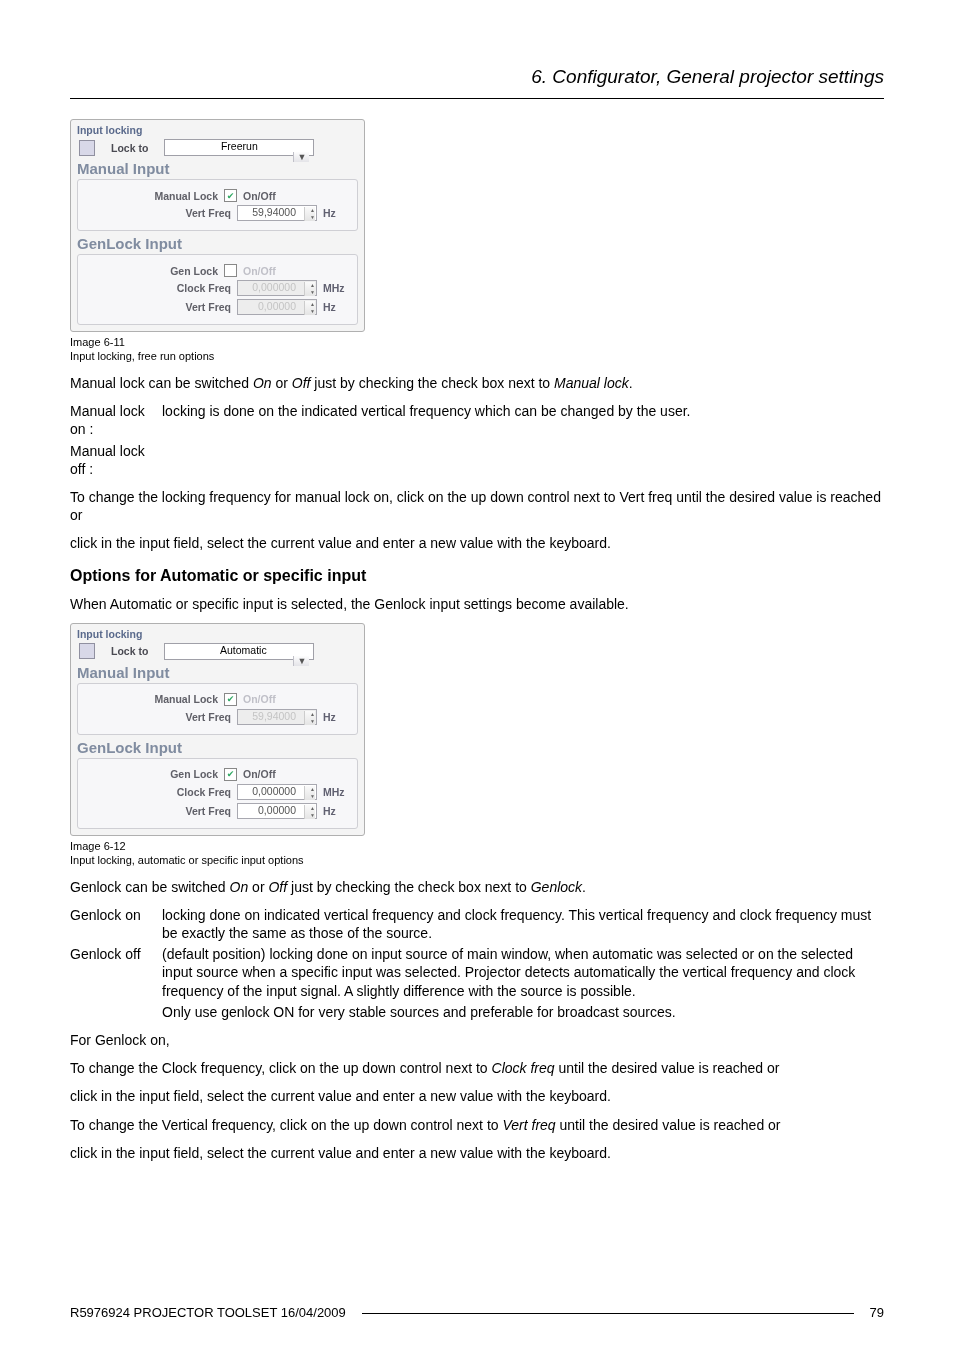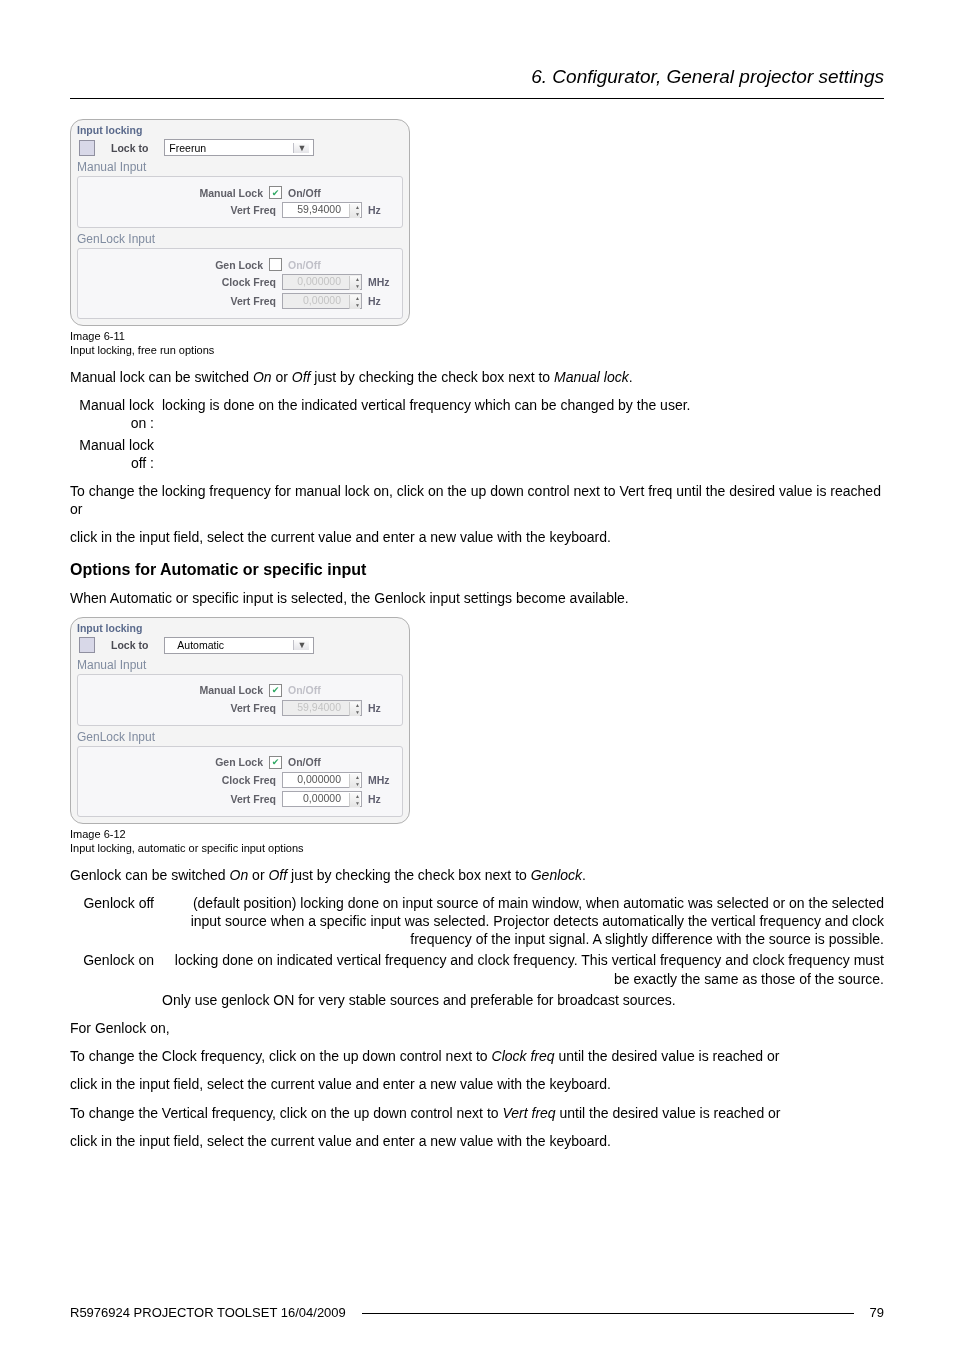--- a/index.html
+++ b/index.html
@@ -27,37 +27,37 @@
     font-family: Arial, Helvetica, sans-serif;
     margin-top: 16px;
   }
   .header-rule {
     border: none;
     border-top: 1px solid #000;
     margin: 0 0 20px 0;
   }
   .panel {
     border: 1px solid #b0b0b0;
-    border-radius: 13px;
+    border-radius: 3px;
     background: #f4f4f4;
-    width: 340px;
+    width: 295px;
     padding: 4px 6px 6px 6px;
     box-sizing: border-box;
     margin-bottom: 4px;
   }
   .grouplabel {
     color: #5a6a8c;
     font-weight: bold;
     font-size: 10.5px;
     margin-bottom: 3px;
   }
   .grouplabel-sub {
     color: #808ca0;
-    font-weight: normal;
-    font-size: 12px;
+    font-weight: bold;
+    font-size: 15px;
     margin: 4px 0 2px 0;
   }
   .lockto-row {
     display: flex;
     align-items: center;
     gap: 16px;
     margin-bottom: 4px;
     padding-left: 2px;
   }
   .icon-box {
@@ -73,20 +73,21 @@
   }
   .select-box {
     display: inline-flex;
     align-items: center;
     border: 1px solid #a0a0a8;
     background: #fff;
     font-size: 10.5px;
     height: 17px;
     padding: 0 4px;
     box-sizing: border-box;
+    flex-direction: column;
   }
   .select-box .arrow-btn {
     border-left: 1px solid #c0c0c8;
     margin-left: auto;
     padding: 0 3px;
     color: #555;
     font-size: 9px;
     background: linear-gradient(#fdfdfd,#e4e4e8);
   }
   .subgroup {
@@ -167,21 +168,20 @@
     font-size: 14px;
     margin: 10px 0;
     line-height: 1.3;
   }
   .italic { font-style: italic; }
   .def-row {
     display: flex;
     margin: 3px 0;
     font-size: 14px;
     line-height: 1.3;
-    text-align: right;
   }
   .def-term {
     width: 84px;
     flex-shrink: 0;
     padding-right: 8px;
   }
   h3.section {
     font-size: 16px;
     font-weight: bold;
     margin: 14px 0 6px 0;
@@ -334,26 +334,26 @@
     </div>
   </div>
   <div class="caption">Image 6-12</div>
   <div class="subcaption">Input locking, automatic or specific input options</div>
 
   <p class="body">
     <span>Genlock can be switched </span><span class="italic">On</span><span> or </span><span class="italic">Off</span><span> just by checking the check box next to </span><span class="italic">Genlock</span><span>.</span>
   </p>
 
   <div class="def-row">
+    <div class="def-term">Genlock on</div>
+    <div>locking done on indicated vertical frequency and clock frequency. This vertical frequency and clock frequency must be exactly the same as those of the source.</div>
+  </div>
+  <div class="def-row">
     <div class="def-term">Genlock off</div>
     <div>(default position) locking done on input source of main window, when automatic was selected or on the selected input source when a specific input was selected. Projector detects automatically the vertical frequency and clock frequency of the input signal. A slightly difference with the source is possible.</div>
-  </div>
-  <div class="def-row">
-    <div class="def-term">Genlock on</div>
-    <div>locking done on indicated vertical frequency and clock frequency. This vertical frequency and clock frequency must be exactly the same as those of the source.</div>
   </div>
   <div class="def-row">
     <div class="def-term"></div>
     <div>Only use genlock ON for very stable sources and preferable for broadcast sources.</div>
   </div>
 
   <p class="body">For Genlock on,</p>
   <p class="body">
     <span>To change the Clock frequency, click on the up down control next to </span><span class="italic">Clock freq</span><span> until the desired value is reached or</span>
   </p>

